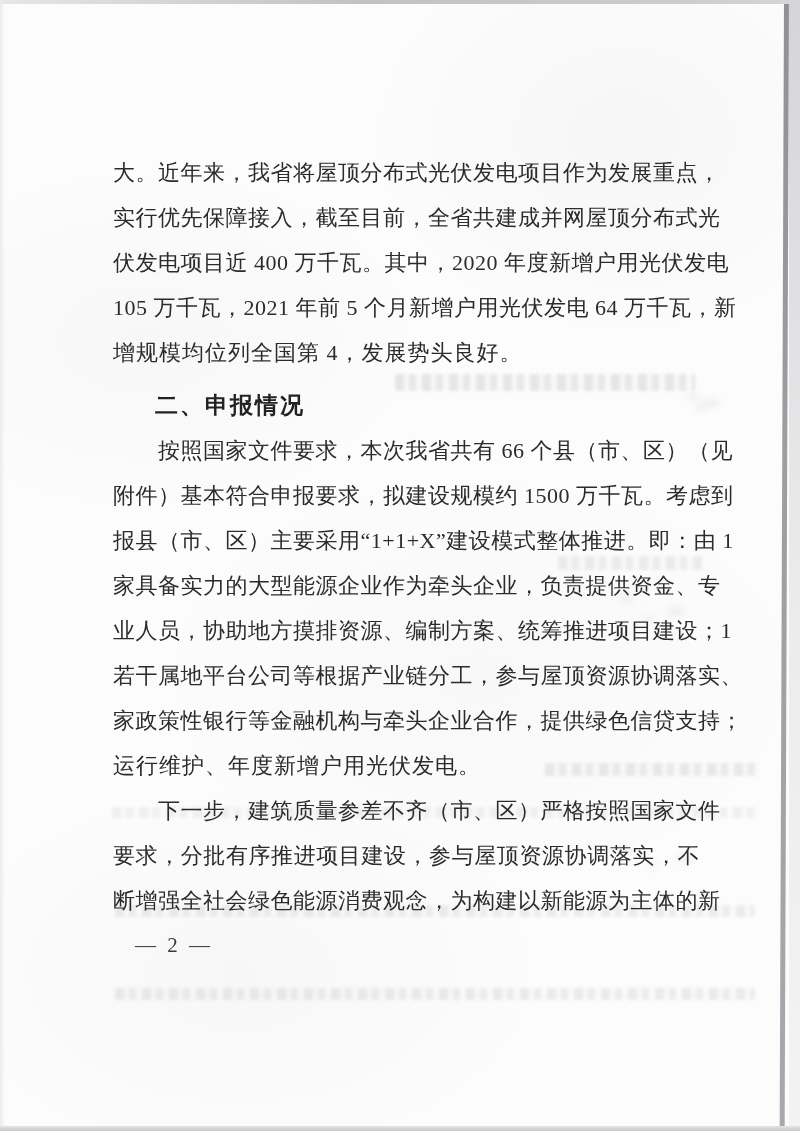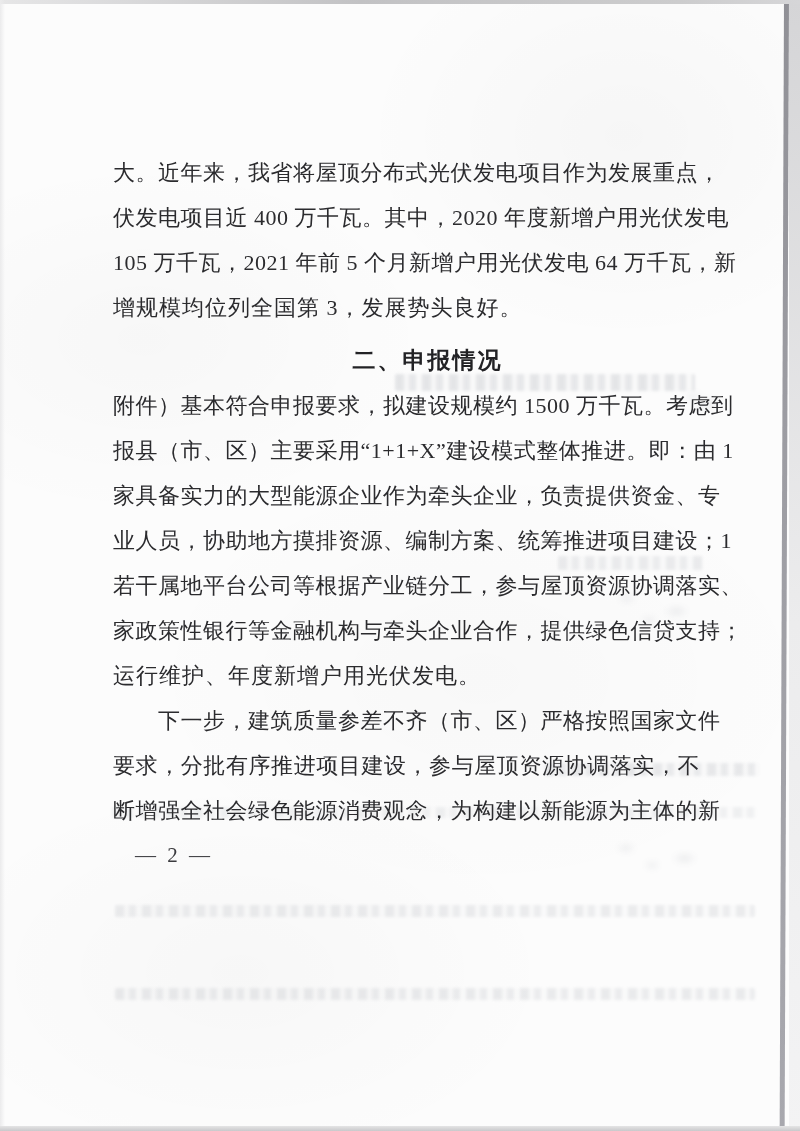--- a/index.html
+++ b/index.html
@@ -47,21 +47,20 @@
   .heading {
     margin: 8px 0 0 0;
     padding-left: 42px;
     height: 45px;
     line-height: 45px;
     font-family: "Liberation Sans", "DejaVu Sans", sans-serif;
     font-size: 23px;
     font-weight: 700;
     color: #222225;
     letter-spacing: 2px;
-    text-align: center;
   }
   .page-number {
     margin-top: 0px;
     padding-left: 22px;
     height: 45px;
     line-height: 45px;
     font-size: 21px;
     letter-spacing: 3px;
     color: #3a3a3e;
     text-align: left;
@@ -126,28 +125,30 @@
   <div class="smudge" style="left:545px; top:763px; width:215px; height:13px; opacity:0.12;"></div>
   <div class="smudge" style="left:112px; top:807px; width:645px; height:11px; opacity:0.08;"></div>
   <div class="blotch" style="left:600px; top:838px; width:130px; height:34px;"></div>
   <div class="smudge" style="left:115px; top:905px; width:640px; height:12px; opacity:0.10;"></div>
   <div class="smudge" style="left:115px; top:988px; width:640px; height:12px; opacity:0.11;"></div>
 
   <div class="content">
 
     <div class="para">
       <div class="line">大。近年来，我省将屋顶分布式光伏发电项目作为发展重点，</div>
+      <div class="line">实行优先保障接入，截至目前，全省共建成并网屋顶分布式光</div>
       <div class="line">伏发电项目近 400 万千瓦。其中，2020 年度新增户用光伏发电</div>
       <div class="line">105 万千瓦，2021 年前 5 个月新增户用光伏发电 64 万千瓦，新</div>
-      <div class="line short">增规模均位列全国第 3，发展势头良好。</div>
+      <div class="line short">增规模均位列全国第 4，发展势头良好。</div>
     </div>
 
     <h2 class="heading">二、申报情况</h2>
 
     <div class="para">
+      <div class="line indent">按照国家文件要求，本次我省共有 66 个县（市、区）（见</div>
       <div class="line">附件）基本符合申报要求，拟建设规模约 1500 万千瓦。考虑到</div>
       <div class="line">报县（市、区）主要采用“1+1+X”建设模式整体推进。即：由 1</div>
       <div class="line">家具备实力的大型能源企业作为牵头企业，负责提供资金、专</div>
       <div class="line">业人员，协助地方摸排资源、编制方案、统筹推进项目建设；1</div>
       <div class="line">若干属地平台公司等根据产业链分工，参与屋顶资源协调落实、</div>
       <div class="line">家政策性银行等金融机构与牵头企业合作，提供绿色信贷支持；</div>
       <div class="line short">运行维护、年度新增户用光伏发电。</div>
     </div>
 
     <div class="para">

